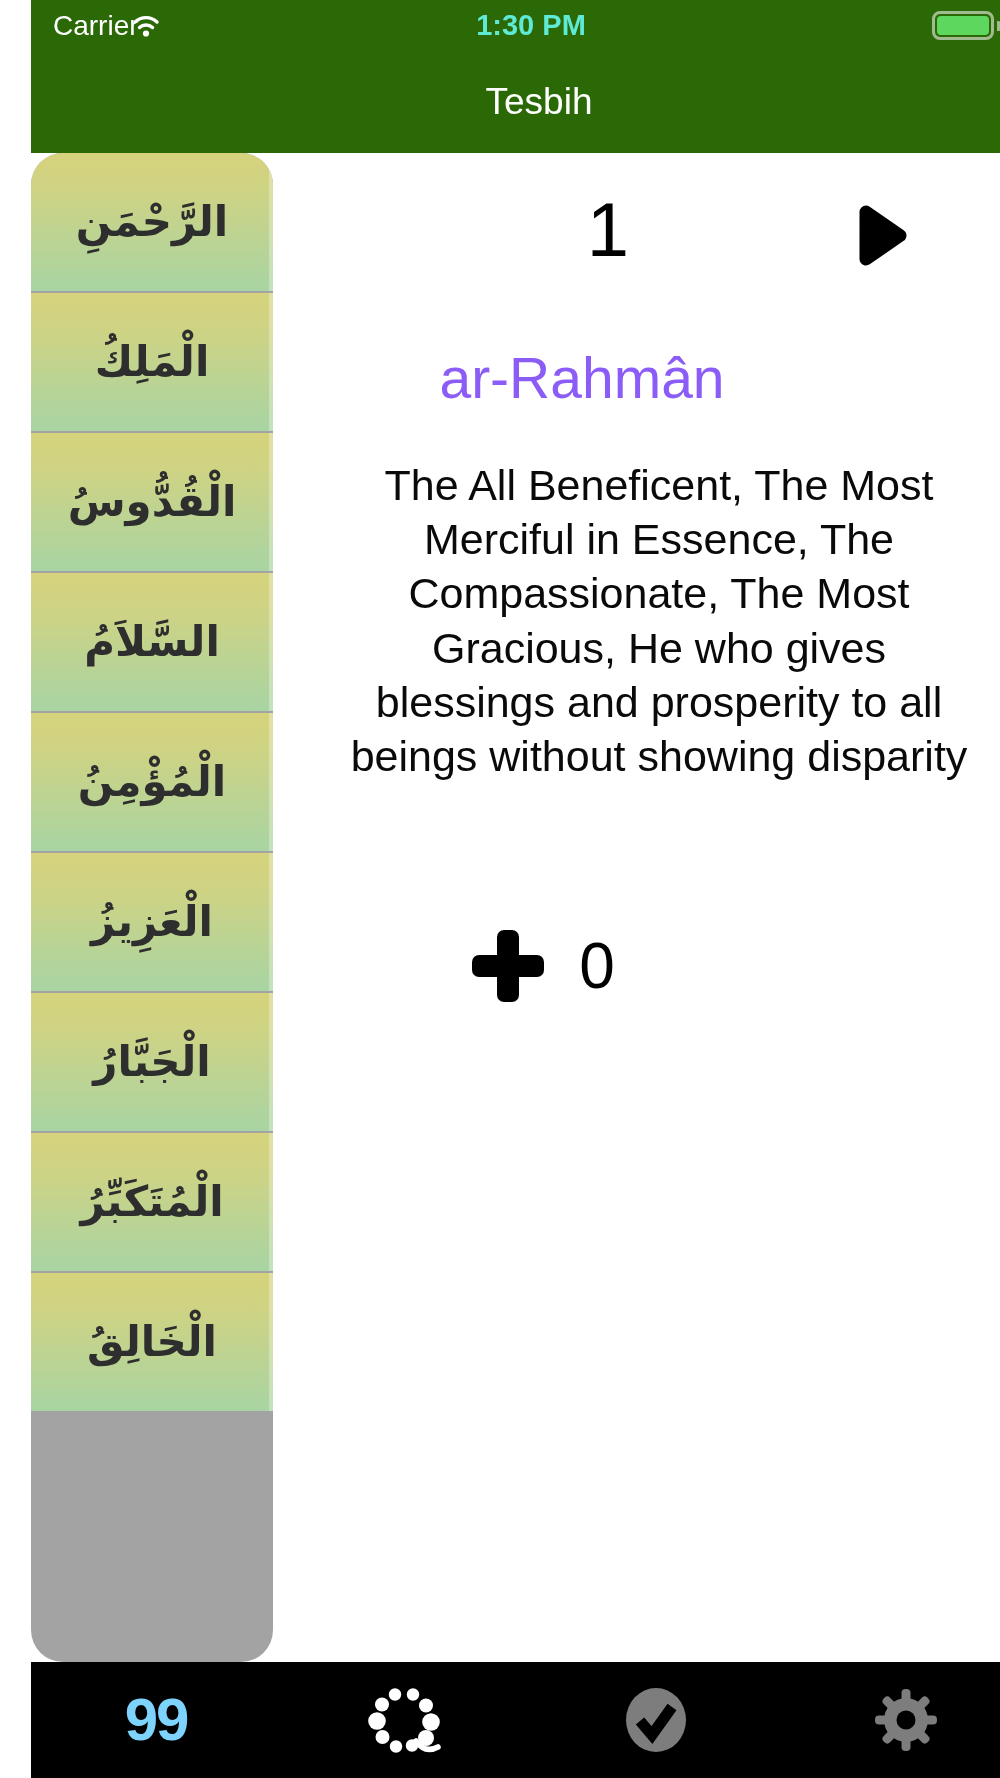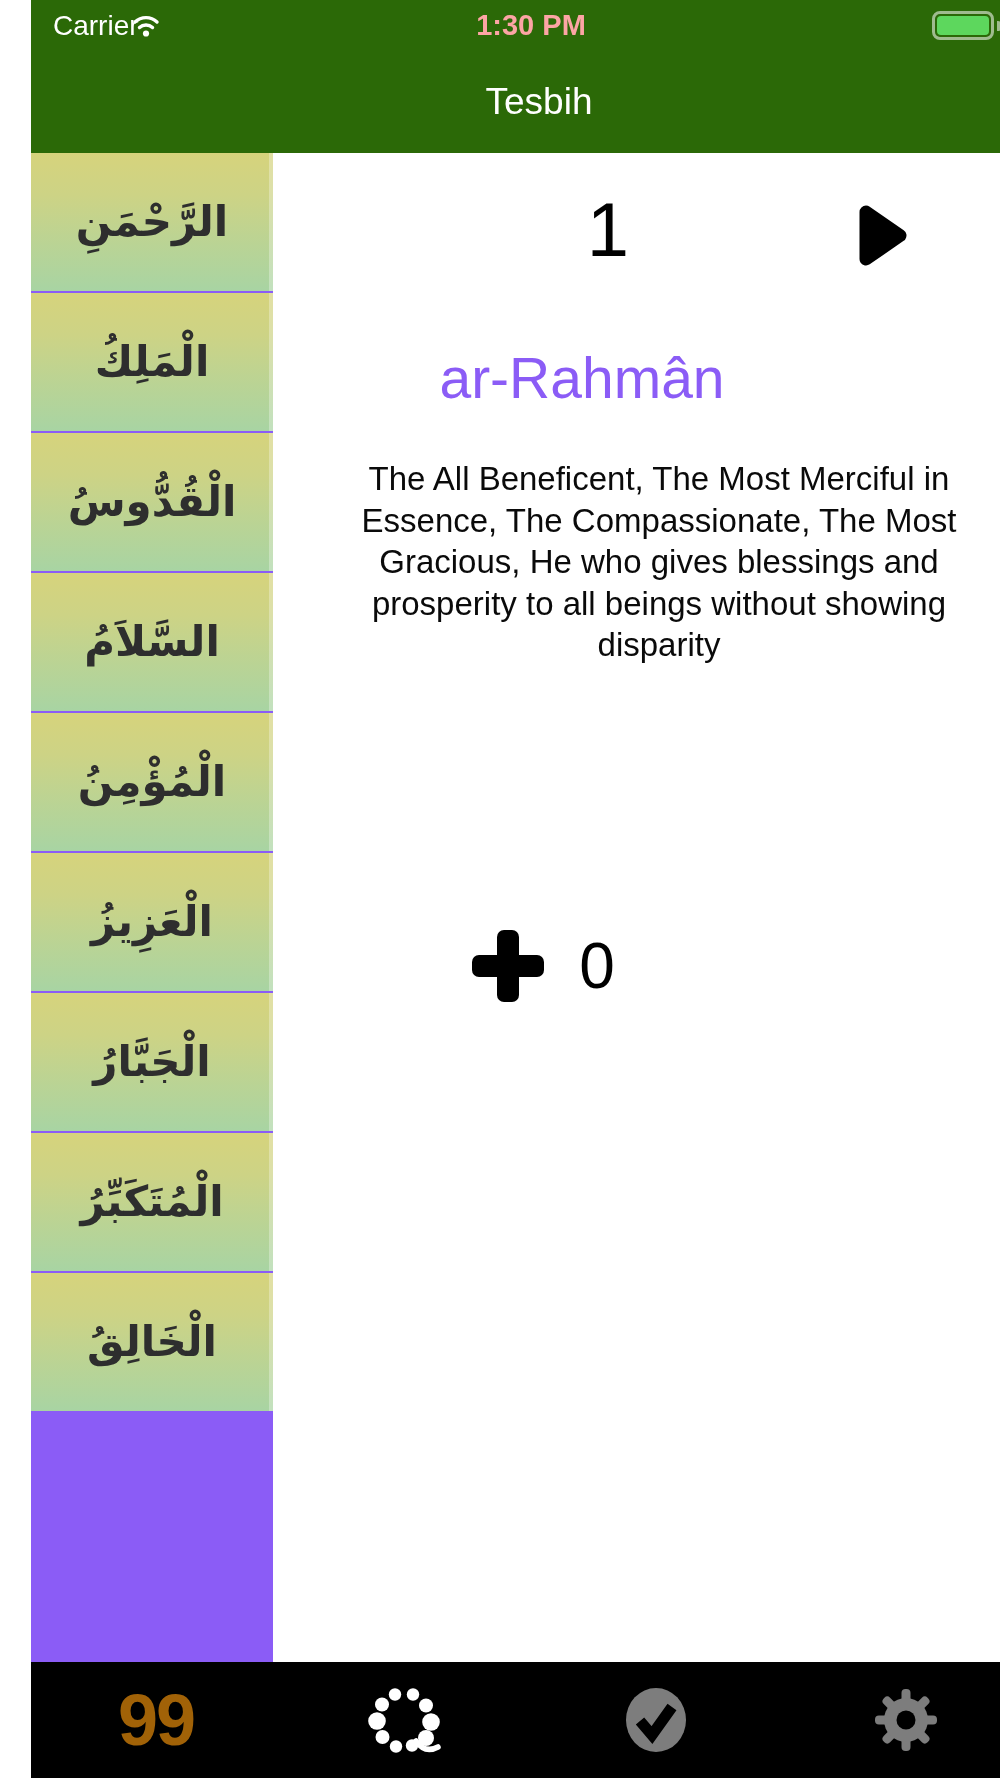--- a/index.html
+++ b/index.html
@@ -19,21 +19,21 @@
   .status-bar {
     position:absolute; top:0; left:0; right:0; height:50px;
     color:#fff;
   }
   .carrier {
     position:absolute; left:22px; top:10px; font-size:28px; color:#fff;
   }
   .wifi { position:absolute; left:98px; top:12px; }
   .time {
     position:absolute; left:50%; transform:translateX(-50%); top:9px;
-    font-size:29px; font-weight:bold; color:#fca5a5;
+    font-size:29px; font-weight:bold; color:#5eead4;
   }
   .battery {
     position:absolute; left:901px; top:11px; width:62px; height:29px;
     border:3px solid rgba(255,255,255,0.55); border-radius:8px;
   }
   .battery-fill {
     position:absolute; inset:2px; background:#5dd75d; border-radius:4px;
   }
   .battery-nub {
     position:absolute; left:966px; top:21px; width:4px; height:10px;
@@ -42,22 +42,22 @@
   .bolt { position:absolute; left:972px; top:9px; }
   .nav-title {
     position:absolute; top:50px; left:8px; width:100%; height:103px;
     display:flex; align-items:center; justify-content:center;
     color:#fff; font-size:37px; font-weight:500;
   }
 
   
   .sidebar {
     position:absolute; top:153px; left:0; width:242px; height:1509px;
-    background:#8b5cf6; overflow:hidden;
-    display:flex; flex-direction:column; gap:2px;
+    background:#a3a3a3; overflow:hidden;
+    display:flex; flex-direction:column; gap:2px;border-radius:32px;
   }
   .name-cell {
     flex:0 0 138px;
     background:linear-gradient(to bottom, #d6d37c 0%, #cdd385 30%, #a8d4a3 100%);
     display:flex; align-items:center; justify-content:center;
     box-shadow: inset -4px 0 0 rgba(255,255,255,0.30);
     cursor:pointer;
   }
   .name-cell span {
     font-family:"DejaVu Sans", sans-serif;
@@ -74,21 +74,21 @@
     position:absolute; left:826px; top:200px; width:52px; height:71px;
     background:none; border:none; cursor:pointer;
   }
   .name-latin {
     position:absolute; left:551px; top:345px; transform:translateX(-50%);
     font-size:57px; font-weight:300; color:#8b5cf6; white-space:nowrap;
     font-stretch:condensed;
   }
   .description {
     position:absolute; left:317px; top:458px; width:622px;
-    font-size:33px; line-height:1.26; text-align:center; color:#0a0a0a;
+    font-size:43px; line-height:1.26; text-align:center; color:#0a0a0a;
     font-weight:300;
   }
   .plus-btn {
     position:absolute; left:441px; top:930px; width:72px; height:72px;
     background:none; border:none; cursor:pointer; padding:0;
   }
   .count {
     position:absolute; left:566px; top:928px; transform:translateX(-50%);
     font-size:64px; font-weight:200; color:#000; line-height:1.2;
   }
@@ -96,21 +96,21 @@
   
   .tab-bar {
     position:absolute; left:0; top:1662px; width:1000px; height:116px;
     background:#000; display:flex;
   }
   .tab {
     flex:1 1 0; display:flex; align-items:center; justify-content:center;
     cursor:pointer;
   }
   .tab-99-label {
-    font-size:72px; font-weight:bold; color:#a16207; line-height:1;
+    font-size:60px; font-weight:bold; color:#7dd3fc; line-height:1;
     letter-spacing:-2px;
   }
 </style>
 </head>
 <body>
 
 <div id="screen">
 
   <div class="header">
     <div class="status-bar">

